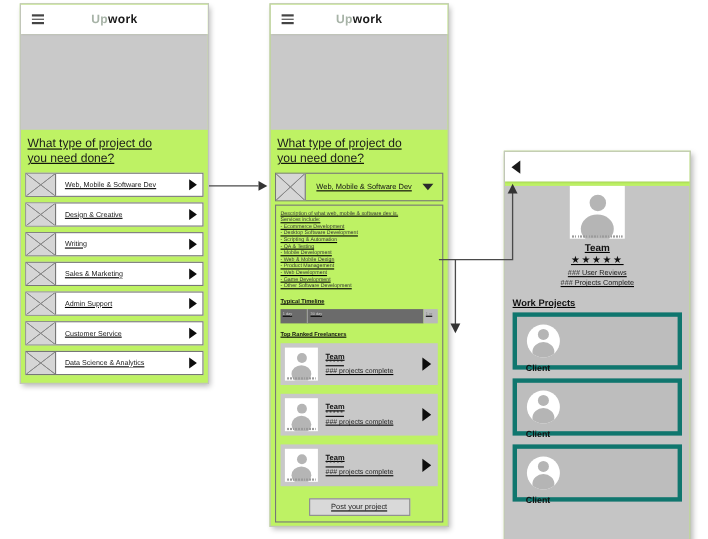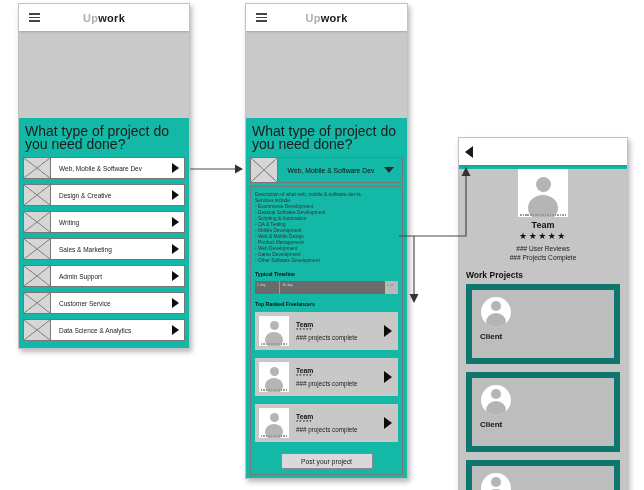--- a/index.html
+++ b/index.html
@@ -1,32 +1,32 @@
 <!DOCTYPE html>
 <html><head>
 <meta charset="utf-8">
 <style>
   html,body{margin:0;padding:0;background:#fff;}
   .canvas{position:relative;width:644px;height:490px;background:#fff;overflow:hidden;
           font-family:"Liberation Sans",sans-serif;}
-  .screen{position:absolute;background:#14b8a6;border:1px solid #c2c2c2;
-          box-shadow:2px 3px 5px rgba(0,0,0,.28);box-sizing:border-box;overflow:hidden;}
+  .screen{position:absolute;background:#bef264;border:1px solid #c2c2c2;
+          box-shadow:2px 3px 5px rgba(0,0,0,.28);box-sizing:border-box;overflow:hidden;text-decoration:underline;}
   #screen1{left:18px;top:3px;width:172px;height:346px;}
   #screen2{left:245px;top:3px;width:163px;height:476px;}
   #screen3{left:458px;top:137px;width:170px;height:360px;}
 
   .appbar{position:relative;height:27px;background:#fff;box-shadow:0 1px 2px rgba(0,0,0,.18);
           display:flex;align-items:center;z-index:2;}
   .hamburger{margin-left:10px;width:11px;cursor:pointer;}
   .hamburger i{display:block;height:1.6px;background:#444;margin:2px 0;}
   .logo{position:absolute;left:0;right:0;text-align:center;font-size:11px;font-weight:bold;letter-spacing:.3px;}
   .logo .up{color:#a7b3a7;}
   .logo .work{color:#1a1a1a;}
   .hero{height:87px;background:#c9c9c9;}
-  .question{margin:7px 6px 6px 6px;font-size:14px;line-height:13px;color:#1b1b1b;}
+  .question{margin:7px 6px 6px 6px;font-size:11px;line-height:13px;color:#1b1b1b;}
 
   .cat-list{margin:0 4px;}
   .cat-item{display:flex;align-items:center;height:22px;border:1px solid #777;
             margin-bottom:5px;background:#fff;box-sizing:border-box;}
   .xbox{width:26px;align-self:stretch;background-color:#d6d6d6;border-right:1px solid #777;}
   .xcross{background-image:
     linear-gradient(to top right,transparent calc(50% - .7px),#8a8a8a calc(50% - .2px),#8a8a8a calc(50% + .2px),transparent calc(50% + .7px)),
     linear-gradient(to bottom right,transparent calc(50% - .7px),#8a8a8a calc(50% - .2px),#8a8a8a calc(50% + .2px),transparent calc(50% + .7px));}
   .cat-label{flex:1;font-size:6.5px;color:#222;padding-left:8px;}
   .tri-right{width:0;height:0;border-top:5px solid transparent;border-bottom:5px solid transparent;
@@ -66,21 +66,21 @@
   .tri-left{width:0;height:0;border-top:6px solid transparent;border-bottom:6px solid transparent;
             border-right:8px solid #1a1a1a;margin-left:6px;cursor:pointer;}
   .body3{background:#c5c5c5;height:333px;}
   .profile-avatar{width:50px;height:48px;background:#fff;margin:4px auto 0;position:relative;overflow:hidden;}
   .profile-avatar .p-head{width:15px;height:15px;top:8px;left:17.5px;}
   .profile-avatar .p-body{width:30px;height:26px;top:26px;left:10px;}
   .profile-name{text-align:center;font-size:9px;font-weight:bold;margin-top:3px;color:#111;}
   .profile-stars{text-align:center;font-size:9px;letter-spacing:1.5px;color:#111;margin-top:1px;line-height:10px;}
   .profile-meta{text-align:center;font-size:6.6px;line-height:9px;color:#222;margin-top:3px;}
   .ws-title{font-size:8.5px;font-weight:bold;margin:8px 0 4px 7px;color:#111;}
-  .ws-card{position:relative;height:80px;background:#bdbdbd;border:6px solid #0f766e;
+  .ws-card{position:relative;height:52px;background:#bdbdbd;border:4px solid #0f766e;
            margin:0 7px 8px 7px;box-sizing:border-box;cursor:pointer;}
   .ws-avatar{position:absolute;top:7px;left:9px;width:30px;height:30px;border-radius:50%;background:#fff;overflow:hidden;}
   .ws-avatar .p-head{width:10px;height:10px;top:4px;left:10px;}
   .ws-avatar .p-body{width:20px;height:18px;top:16px;left:5px;}
   .ws-client{position:absolute;top:42px;left:8px;font-size:8px;font-weight:bold;color:#111;}
 
   .connectors{position:absolute;left:0;top:0;pointer-events:none;z-index:5;}
 </style>
 </head>
 <body>

